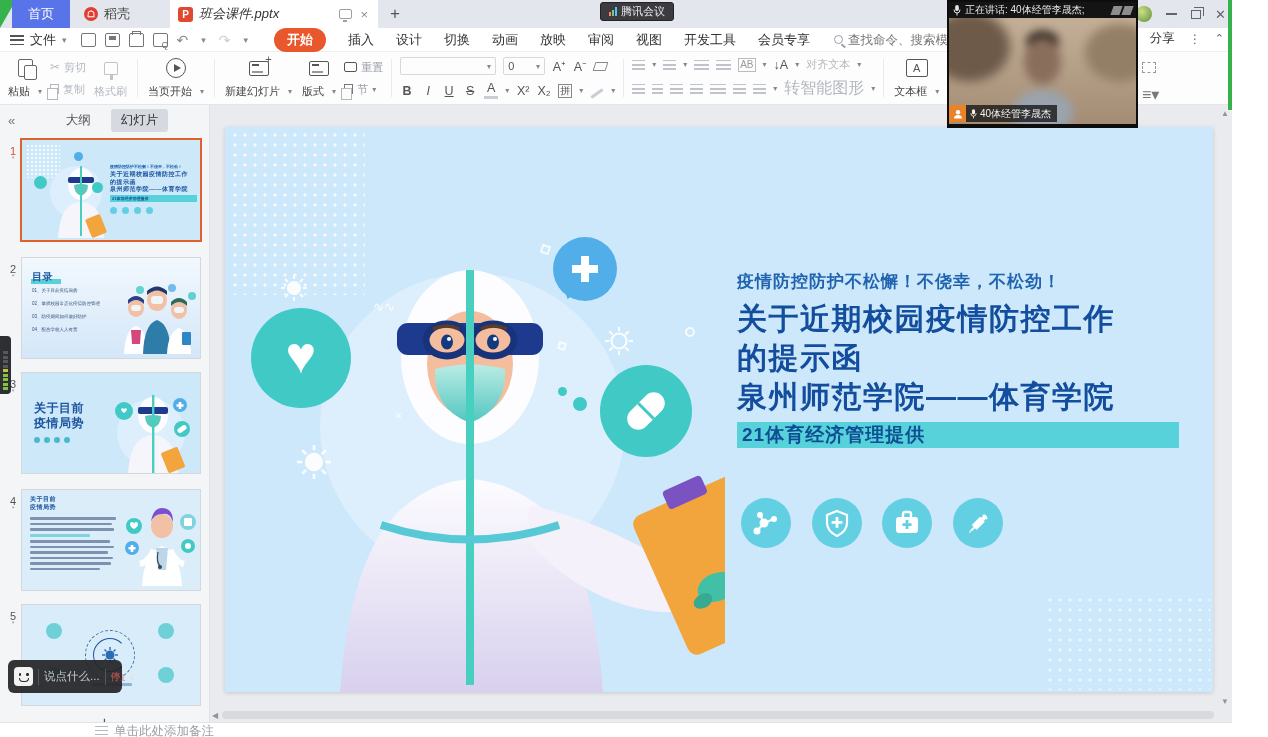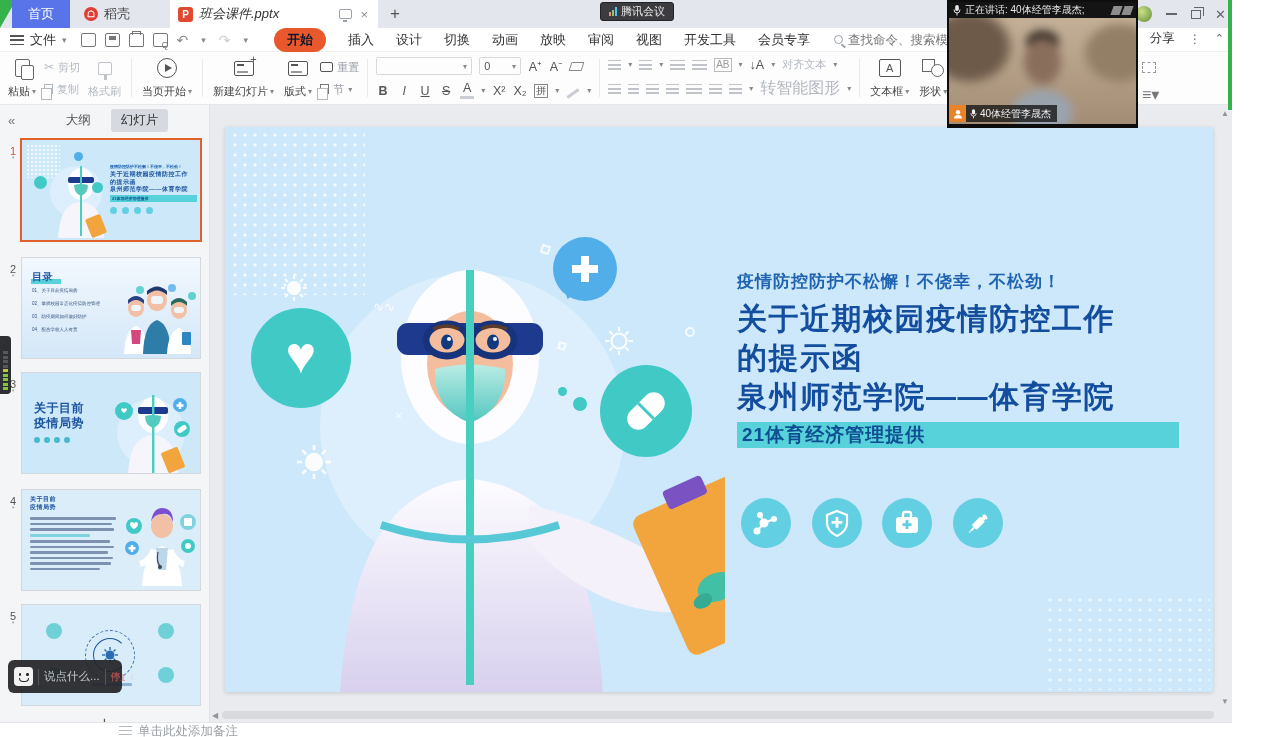--- a/index.html
+++ b/index.html
@@ -49,36 +49,36 @@
   .qbar { display:flex; align-items:center; gap:9px; margin:0 10px; }
   .qico { width:15px; height:14px; border:1.4px solid #777; border-radius:2px; position:relative; }
   .qico.save:after { content:""; position:absolute; inset:2px 3px auto 3px; height:4px; background:#777; }
   .qico.print { border-radius:2px 2px 1px 1px; }
   .qico.print:after { content:""; position:absolute; left:2px; top:-3px; right:2px; height:3px; border:1.2px solid #777; border-bottom:none; }
   .qico.prev:after { content:"Q"; position:absolute; right:-2px; bottom:-4px; font-size:9px; color:#777; }
   .undo { color:#888; font-size:14px; }
   .undo.dis { color:#ccc; }
   .mtabs { display:flex; align-items:center; gap:22px; margin-left:12px; }
   .mtab { color:#333; white-space:nowrap; }
-  .mtab.active { background:#e8582c; color:#0f172a; border-radius:13px; padding:3px 13px; font-weight:bold; }
+  .mtab.active { background:#e8582c; color:#ffffff; border-radius:13px; padding:3px 13px; font-weight:bold; }
   .msearch { display:flex; align-items:center; margin-left:24px; color:#9aa0a8; gap:5px; }
   .msearch .mag { width:9px; height:9px; border:1.4px solid #9aa0a8; border-radius:50%; position:relative; }
   .msearch .mag:after { content:""; position:absolute; right:-4px; bottom:-3px; width:5px; height:1.5px; background:#9aa0a8; transform:rotate(40deg); }
   .msearch input { border:none; outline:none; font-size:12.5px; color:#666; width:150px; background:transparent; }
   .collab-zone { position:absolute; right:8px; top:30px; display:flex; align-items:center; gap:14px; font-size:12.5px; color:#333; z-index:30; }
   .share-ico { width:11px; height:10px; border:1.3px solid #555; border-top:none; position:relative; }
   .share-ico:after { content:"↑"; position:absolute; left:1.5px; top:-8px; font-size:9px; color:#555; }
   .dots3 { color:#666; letter-spacing:0; font-size:12px; }
 
   
   .toolbar { position:absolute; left:0; top:52px; width:100%; height:53px; background:#fdfdfe; border-bottom:1px solid #e4e6ea; display:flex; align-items:stretch; padding:4px 6px; gap:6px; }
   .tdiv { width:1px; background:#e8eaee; margin:3px 2px; }
   .bigbtn { display:flex; flex-direction:column; align-items:center; justify-content:space-between; padding:1px 2px; color:#444; font-size:11px; white-space:nowrap; }
   .bigbtn .bico { width:22px; height:22px; display:flex; align-items:center; justify-content:center; }
-  .lblrow { display:flex; align-items:center; gap:2px; }
+  .lblrow { display:flex; align-items:center; gap:8px; }
   .dd { font-size:8px; color:#888; }
   .paste-ico { width:15px; height:18px; border:1.6px solid #666; border-radius:2px; position:relative; background:#fff; }
   .paste-ico:after { content:""; position:absolute; right:-5px; bottom:-4px; width:11px; height:13px; border:1.6px solid #666; background:#fff; border-radius:2px; }
   .smallcol { display:flex; flex-direction:column; justify-content:space-around; font-size:11px; color:#9aa0a8; }
   .srow { display:flex; align-items:center; gap:4px; }
   .cut-ico { color:#b3b8bf; font-size:12px; }
   .copy-ico { width:9px; height:10px; border:1.3px solid #b3b8bf; position:relative; }
   .copy-ico:after { content:""; position:absolute; left:-4px; top:3px; width:9px; height:10px; border:1.3px solid #b3b8bf; background:#fdfdfe; }
   .brush-ico { width:14px; height:13px; border:1.6px solid #c0c4ca; border-radius:2px 2px 0 0; position:relative; }
   .brush-ico:after { content:""; position:absolute; left:5px; bottom:-6px; width:3px; height:5px; background:#c0c4ca; }
@@ -167,21 +167,21 @@
   .sarrh { font-size:8px; color:#909499; }
 
   
   .rrail { position:absolute; right:0; top:0; width:36px; height:617px; background:#fff; border-left:1px solid #e4e6ea; }
   .rico { position:absolute; left:0; width:36px; text-align:center; color:#6b6f76; }
   .rico svg { display:block; margin:0 auto; }
   .r-lines { display:inline-block; width:14px; height:7px; background:repeating-linear-gradient(to bottom,#8a8f96 0 1.6px,transparent 1.6px 4.8px); }
   .r-q { display:inline-flex; width:16px; height:16px; border:1.4px solid #6b6f76; border-radius:50%; align-items:center; justify-content:center; font-size:10px; }
 
   
-  .notesbar { position:absolute; left:0; top:722px; width:1268px; height:15px; background:#fff; border-top:1px solid #e2e4e8; display:flex; align-items:flex-start; padding-left:119px; color:#9aa0a6; font-size:12.5px; gap:6px; }
+  .notesbar { position:absolute; left:0; top:722px; width:1268px; height:15px; background:#fff; border-top:1px solid #e2e4e8; display:flex; align-items:flex-start; padding-left:95px; color:#9aa0a6; font-size:12.5px; gap:6px; }
   .notes-ico { width:13px; height:9px; margin-top:3px; background:repeating-linear-gradient(to bottom,#b5bac0 0 1.3px,transparent 1.3px 4px); }
 
   
   .meet-win { position:absolute; left:947px; top:0; width:191px; height:128px; z-index:50; background:#0d0d0d; border:2px solid #0d0d0d; }
   .speak-bar { height:16px; background:#141414; display:flex; align-items:center; gap:4px; padding:0 4px; overflow:hidden; }
   .speak-bar .mic { flex:0 0 auto; }
   .speak-txt { color:#e8e8e8; font-size:10px; white-space:nowrap; }
   .speak-deco { margin-left:auto; display:flex; gap:2px; }
   .speak-deco i { width:9px; height:9px; background:#8d8d8d; transform:skewX(-20deg); display:block; }
   .video { position:relative; width:100%; height:106px; overflow:hidden; background:#b4a18c; }

